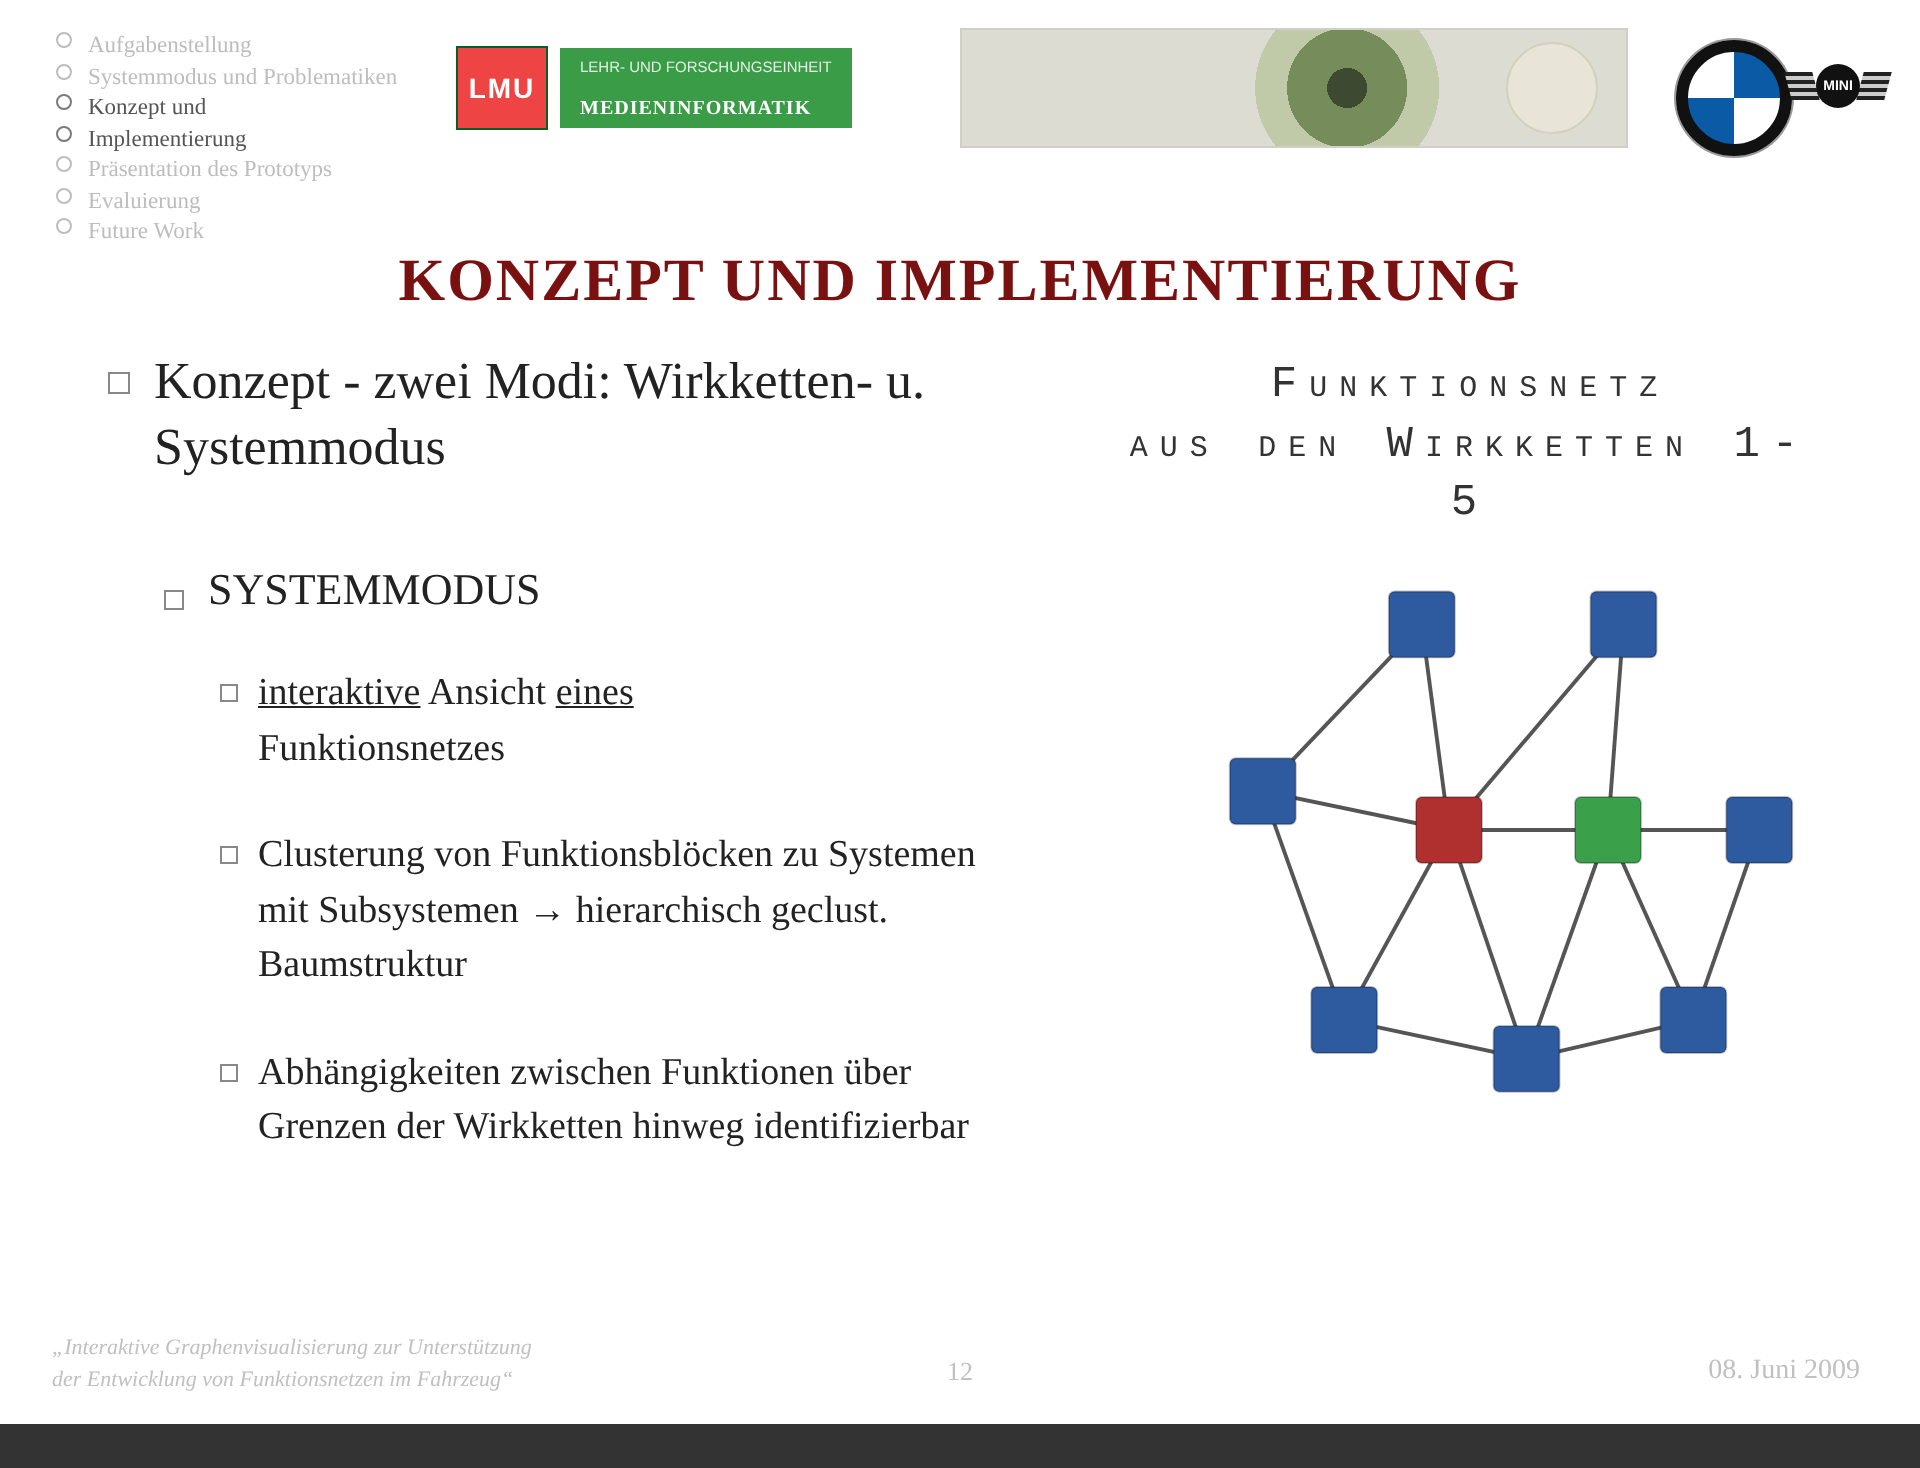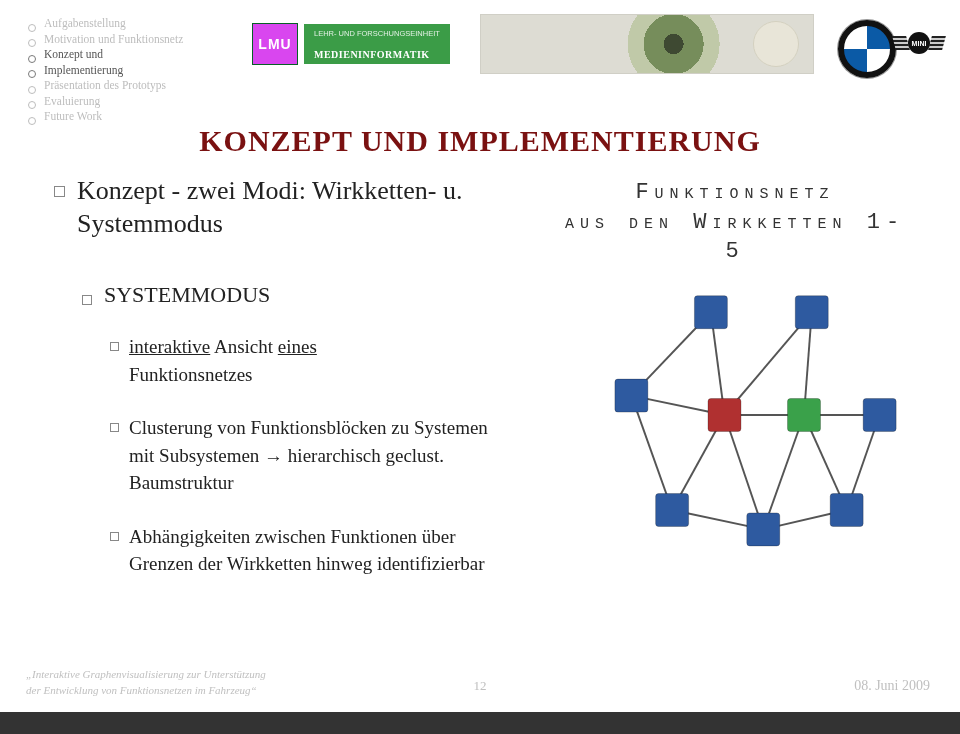--- a/index.html
+++ b/index.html
@@ -1,28 +1,28 @@
 <!DOCTYPE html>
 <html><head>
 <meta charset="utf-8">
 <style>
   html,body{margin:0;padding:0;width:960px;height:734px;font-family:Georgia,"Palatino Linotype",Palatino,serif;background:#ddd;}
   .page{position:relative;width:960px;height:712px;background:#fff;overflow:hidden;}
   .footer-bar{position:absolute;left:0;right:0;top:712px;height:22px;background:#333;color:#ddd;font:12px Helvetica,Arial,sans-serif;line-height:22px;padding:16px 10px;box-sizing:border-box;}
   .footer-bar .fr{float:right;}
   
   .outline{position:absolute;left:28px;top:16px;font-size:11.5px;line-height:1.35;color:#bdbdbd;}
-  .outline .row{display:flex;align-items:flex-end;gap:8px;}
+  .outline .row{display:flex;align-items:flex-start;gap:8px;}
   .outline .bul{width:6px;height:6px;border-radius:50%;border:1.5px solid #bdbdbd;flex:0 0 auto;}
   .outline .bul.active{border-color:#7a7a7a;}
   .outline .txt{color:#bdbdbd;}
   .outline .txt.active{color:#555;}
   
   .logos{position:absolute;left:228px;top:22px;height:44px;display:flex;align-items:center;gap:6px;}
-  .lmu-badge{width:44px;height:40px;background:#d946ef;color:#fff;display:flex;align-items:center;justify-content:center;font:700 14px Helvetica,Arial,sans-serif;letter-spacing:1px;border:1px solid #066026;margin-left:24px;}
+  .lmu-badge{width:44px;height:40px;background:#ef4444;color:#fff;display:flex;align-items:center;justify-content:center;font:700 14px Helvetica,Arial,sans-serif;letter-spacing:1px;border:1px solid #066026;}
   .lmu-txt{font:8px Helvetica,Arial,sans-serif;color:#666;line-height:1.1;width:78px;border-top:1px solid #999;border-bottom:1px solid #999;padding:3px 4px;}
   .mi-badge{height:40px;background:#3b9c47;color:#fff;font:10px Helvetica,Arial,sans-serif;padding:5px 10px;box-sizing:border-box;display:flex;flex-direction:column;gap:11px;}
   .mi-badge .l1{font-size:7.5px;opacity:.85;}
   .mi-badge .l2{font-weight:700;font-size:10px;letter-spacing:.5px;font-family:Liberation Serif, serif;}
   .eye-strip{position:absolute;left:480px;top:14px;width:332px;height:58px;background:radial-gradient(circle at 58% 50%, #1d2a0f 0 10px, #5f7a3f 10px 30px, #b6c09a 30px 46px, #d8d7cc 46px 100%);border:1px solid #c8c7bd;opacity:.85;}
   .eye-strip::after{content:"";position:absolute;right:14px;top:6px;width:44px;height:44px;border-radius:50%;background:#efe9d6;border:1px solid #c4bfa6;opacity:.6;}
   .bmw{position:absolute;left:838px;top:20px;width:46px;height:46px;border-radius:50%;background:conic-gradient(#0b5aa6 0 25%,#fff 25% 50%,#0b5aa6 50% 75%,#fff 75% 100%);border:6px solid #111;box-shadow:0 0 0 1px #999;}
   .mini{position:absolute;left:898px;top:26px;width:42px;height:34px;}
   .mini .c{position:absolute;left:10px;top:6px;width:22px;height:22px;border-radius:50%;background:#111;color:#fff;font:700 7px Helvetica,Arial,sans-serif;display:flex;align-items:center;justify-content:center;}
   .mini .wing{position:absolute;top:10px;width:14px;height:14px;background:repeating-linear-gradient(#222 0 2px,#ccc 2px 4px);}
@@ -53,21 +53,21 @@
 
 <div class="page">
 
   <div class="outline" id="outline">
       <div class="row">
         <span class="bul"></span>
         <span class="txt">Aufgabenstellung</span>
       </div>
       <div class="row">
         <span class="bul"></span>
-        <span class="txt">Motivation und Funktionsnetz</span>
+        <span class="txt">Systemmodus und Problematiken</span>
       </div>
       <div class="row">
         <span class="bul active"></span>
         <span class="txt active">Konzept und</span>
       </div>
       <div class="row">
         <span class="bul active"></span>
         <span class="txt active">Implementierung</span>
       </div>
       <div class="row">

